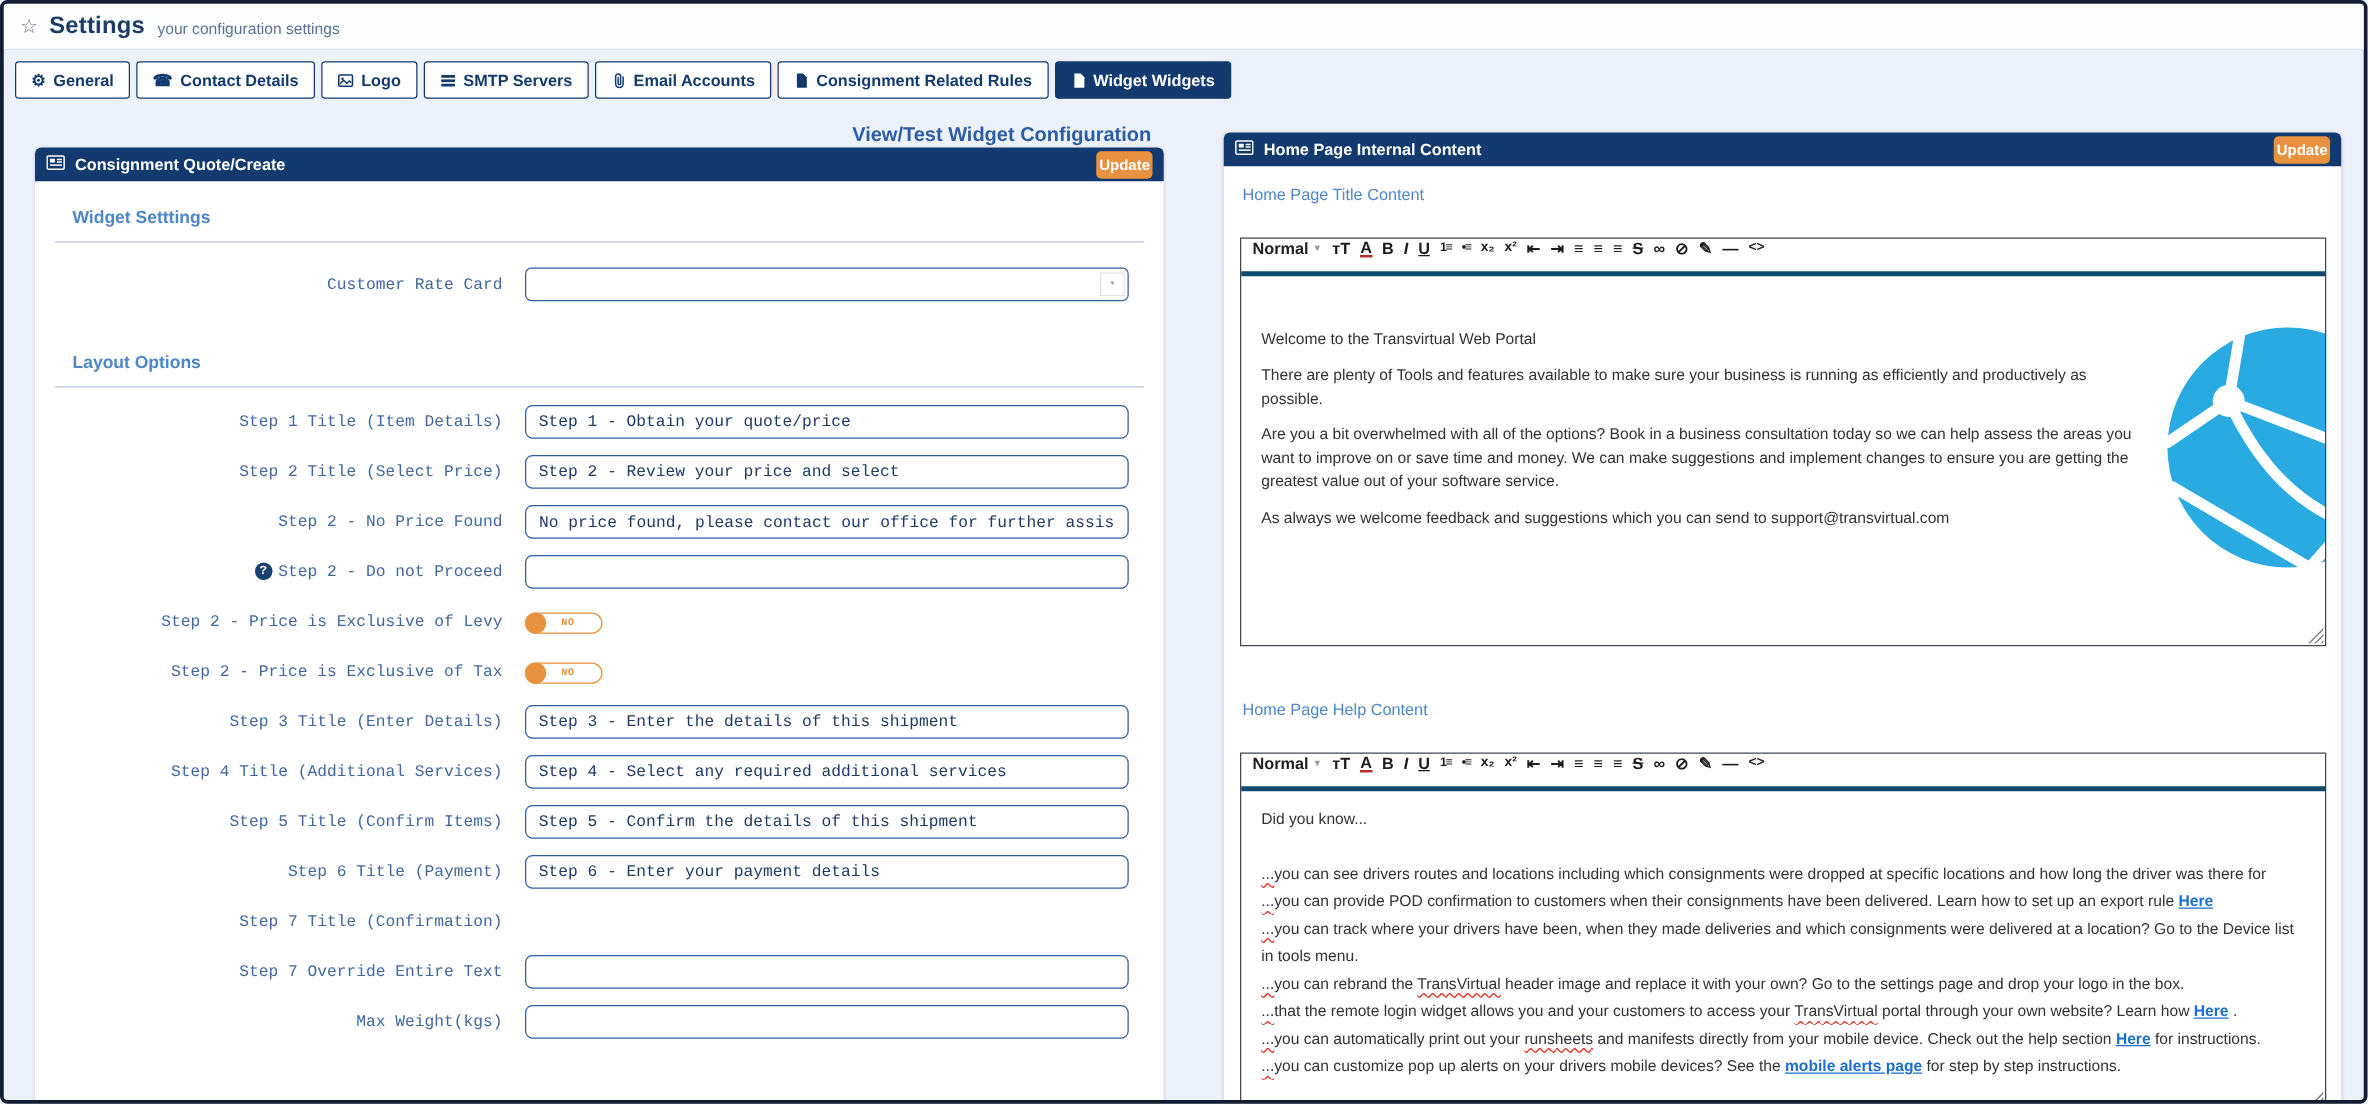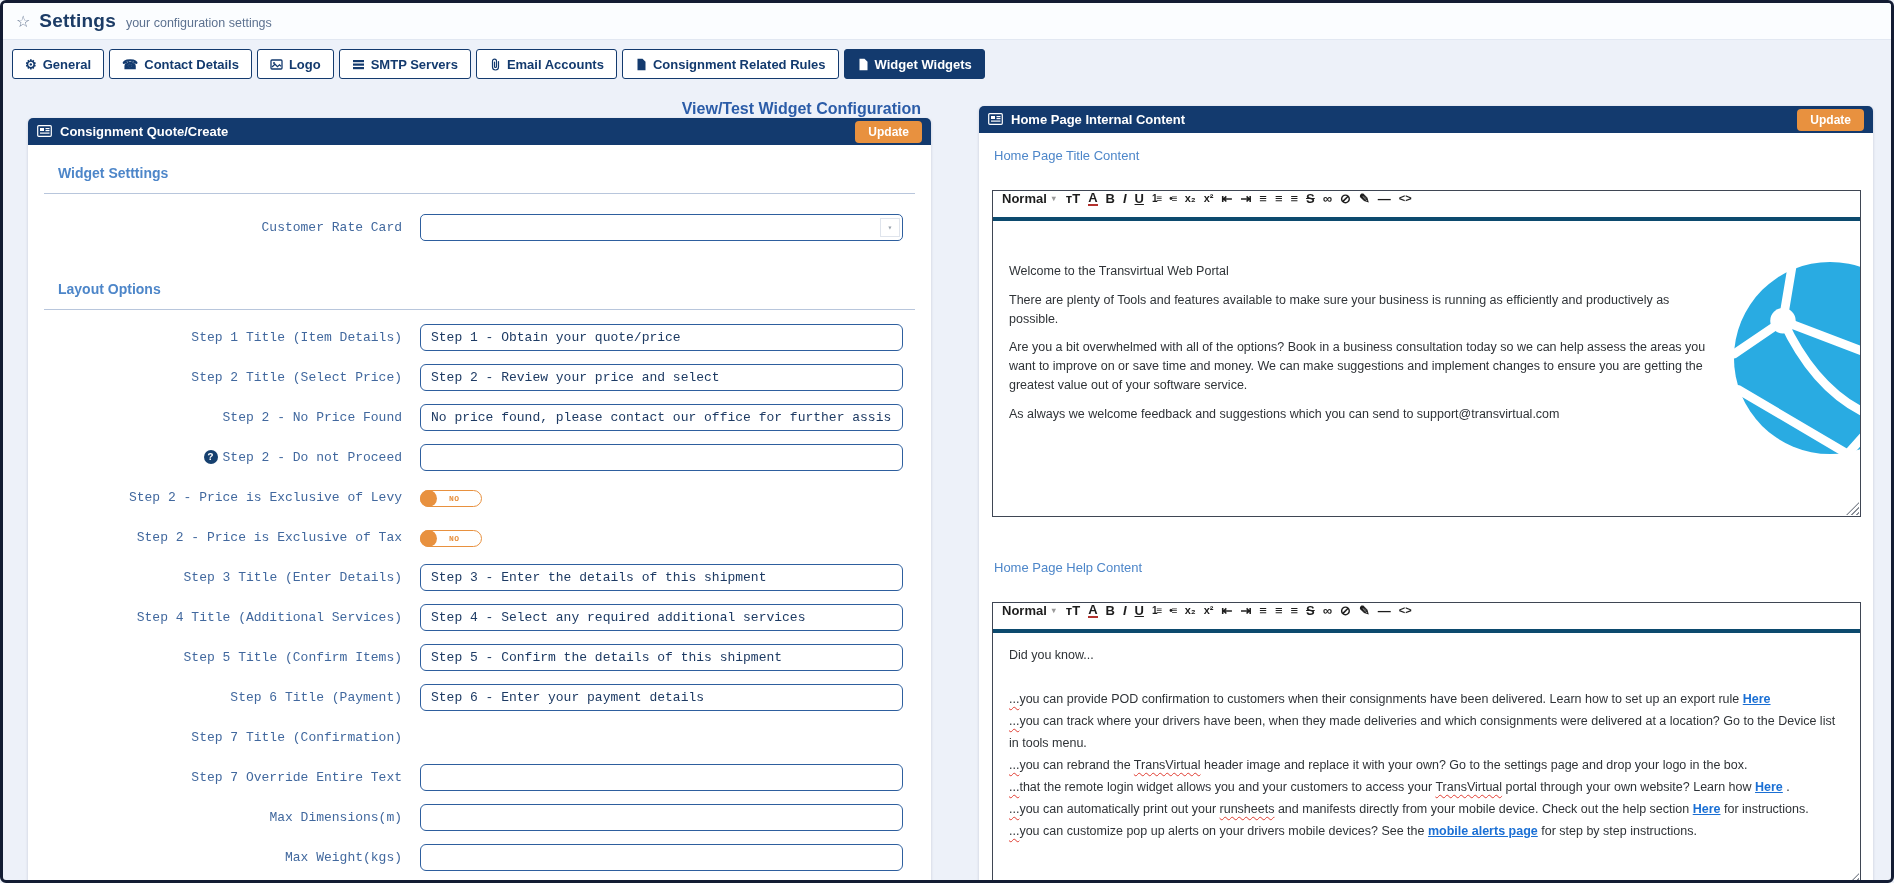--- a/index.html
+++ b/index.html
@@ -44,21 +44,21 @@
   .panel { position:absolute; background:#ffffff; border-radius:5px 5px 0 0;
            box-shadow:0 1px 3px rgba(20,40,80,.18); }
   .panel-head {
     height:27px; background:#133a6e; border-radius:5px 5px 0 0;
     display:flex; align-items:center; padding:0 9px; color:#fff;
   }
   .panel-head .ph-title { font-size:13px; font-weight:bold; margin-left:8px; }
   .btn-update {
     margin-left:auto; background:#e8913f; border:none; color:#fff;
     font-family:inherit; font-size:12px; font-weight:bold;
-    padding:4px 13px; border-radius:4px; cursor:pointer;
+    padding:4px 2px; border-radius:4px; cursor:pointer;
   }
   #left-panel  { left:25px;  top:115px; width:903px; height:765px; }
   #right-panel { left:976px; top:103px; width:894px; height:777px; }
   .panel-body { padding:16px 16px 0 16px; }
 
   
   .section-title { color:#4d86c9; font-size:14px; font-weight:bold; margin:4px 0 12px 14px; }
   .hr { border-top:1px solid #b8c6dc; height:1px; }
   .form-row { display:flex; align-items:center; height:40px;font-family:Liberation Mono, monospace; }
   .form-label { width:376px; text-align:right; padding-right:18px; color:#41689e; font-size:13px;
@@ -264,24 +264,20 @@
         <div class="form-field"><input class="txt" value="Step 6 - Enter your payment details" style=""></div>
       </div>
       <div class="form-row">
         <div class="form-label">Step 7 Title (Confirmation)</div>
       </div>
       <div class="form-row">
         <div class="form-label">Step 7 Override Entire Text</div>
         <div class="form-field"><input class="txt" value="" style=""></div>
       </div>
       <div class="form-row">
-        <div class="form-label">Max Dimensions(m)</div>
-        <div class="form-field"><input class="txt" value="" style=""></div>
-      </div>
-      <div class="form-row">
         <div class="form-label">Max Weight(kgs)</div>
         <div class="form-field"><input class="txt" value="" style=""></div>
       </div>
       <div class="form-row">
         
         
       </div>
     </div>
   </div>
 </div>
@@ -383,20 +379,21 @@
             <span class="tbi ">∞</span>
             <span class="tbi ">⊘</span>
             <span class="tbi ">✎</span>
             <span class="tbi ">—</span>
             <span class="tbi tb-sm2">&lt;&gt;</span>
           </span>
       </div>
       <div class="ed-content" id="ed2-content">
         <p><span>Did you know...</span></p>
         <div class="gapline"></div>
+        <p><span class="squig">...</span><span>you can see drivers routes and locations including which consignments were dropped at specific locations and how long the driver was there for</span></p>
         <p><span class="squig">...</span><span>you can provide POD confirmation to customers when their consignments have been delivered. Learn how to set up an export rule </span><a class="lnk">Here</a></p>
         <p><span class="squig">...</span><span>you can track where your drivers have been, when they made deliveries and which consignments were delivered at a location? Go to the Device list in tools menu.</span></p>
         <p><span class="squig">...</span><span>you can rebrand the </span><span class="squig">TransVirtual</span><span> header image and replace it with your own? Go to the settings page and drop your logo in the box.</span></p>
         <p><span class="squig">...</span><span>that the remote login widget allows you and your customers to access your </span><span class="squig">TransVirtual</span><span> portal through your own website? Learn how </span><a class="lnk">Here</a><span> .</span></p>
         <p><span class="squig">...</span><span>you can automatically print out your </span><span class="squig">runsheets</span><span> and manifests directly from your mobile device. Check out the help section </span><a class="lnk">Here</a><span> for instructions.</span></p>
         <p><span class="squig">...</span><span>you can customize pop up alerts on your drivers mobile devices? See the </span><a class="lnk">mobile alerts page</a><span> for step by step instructions.</span></p>
         <div class="resize-handle"></div>
       </div>
     </div>
 

